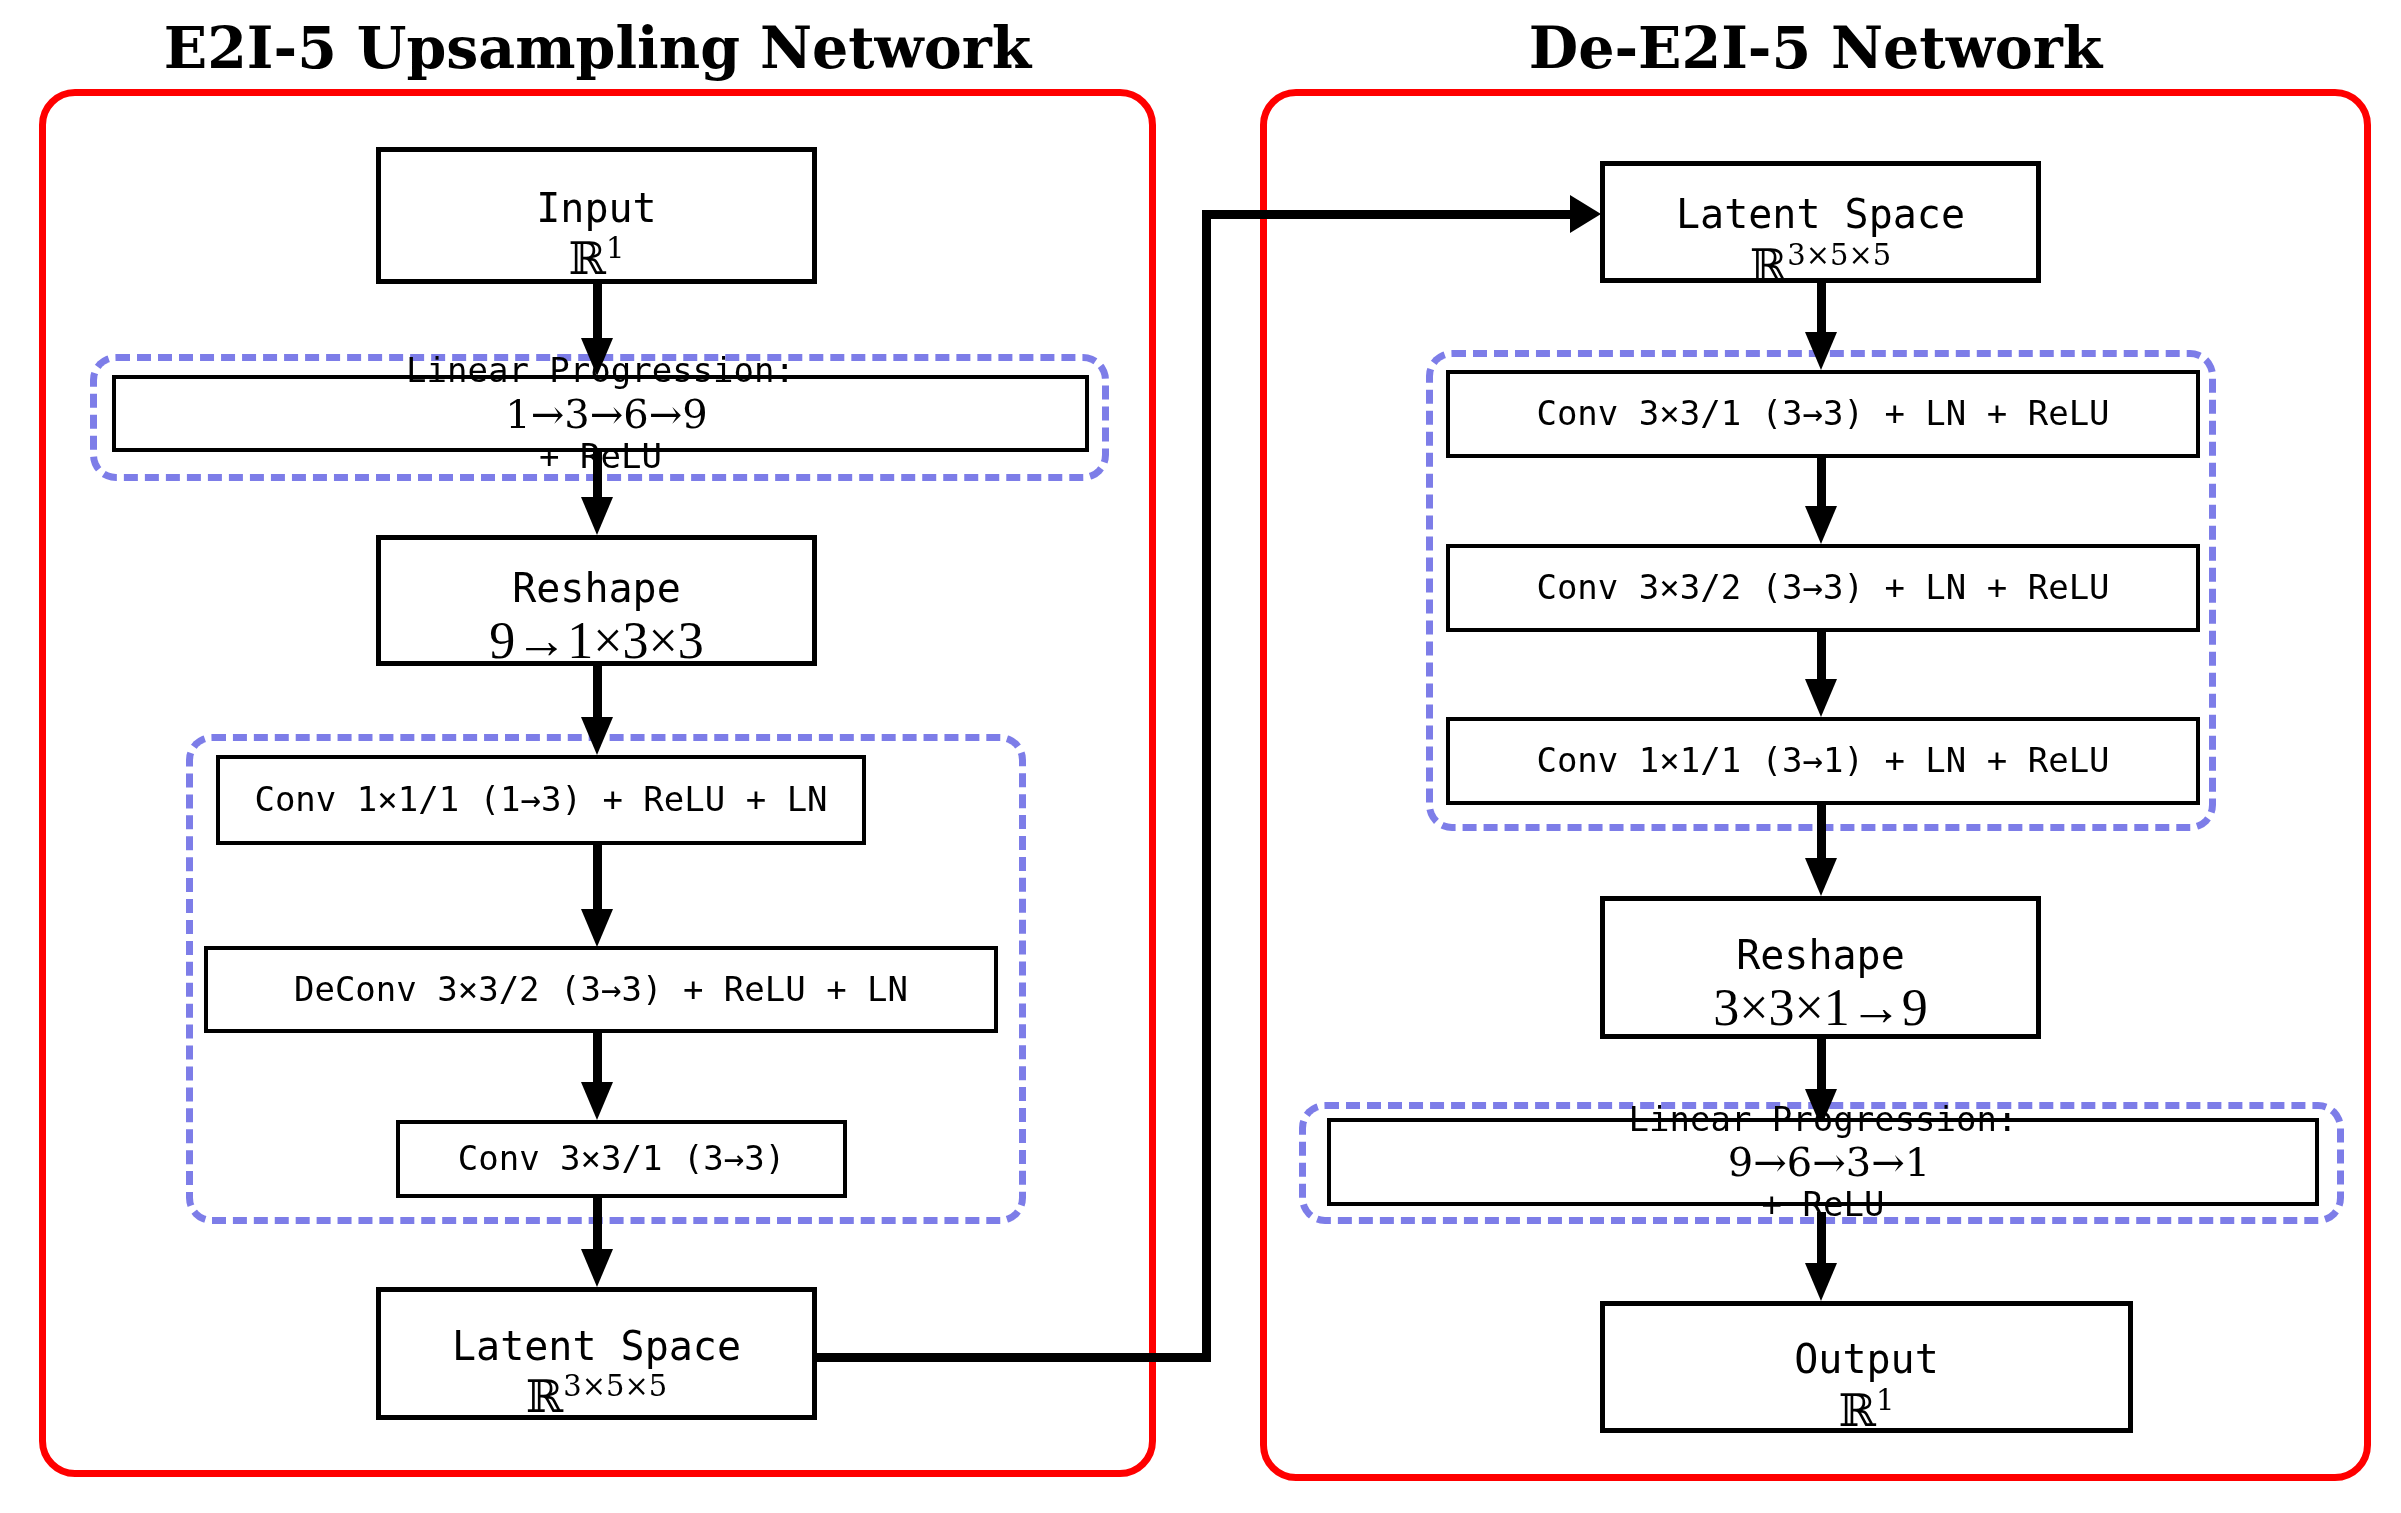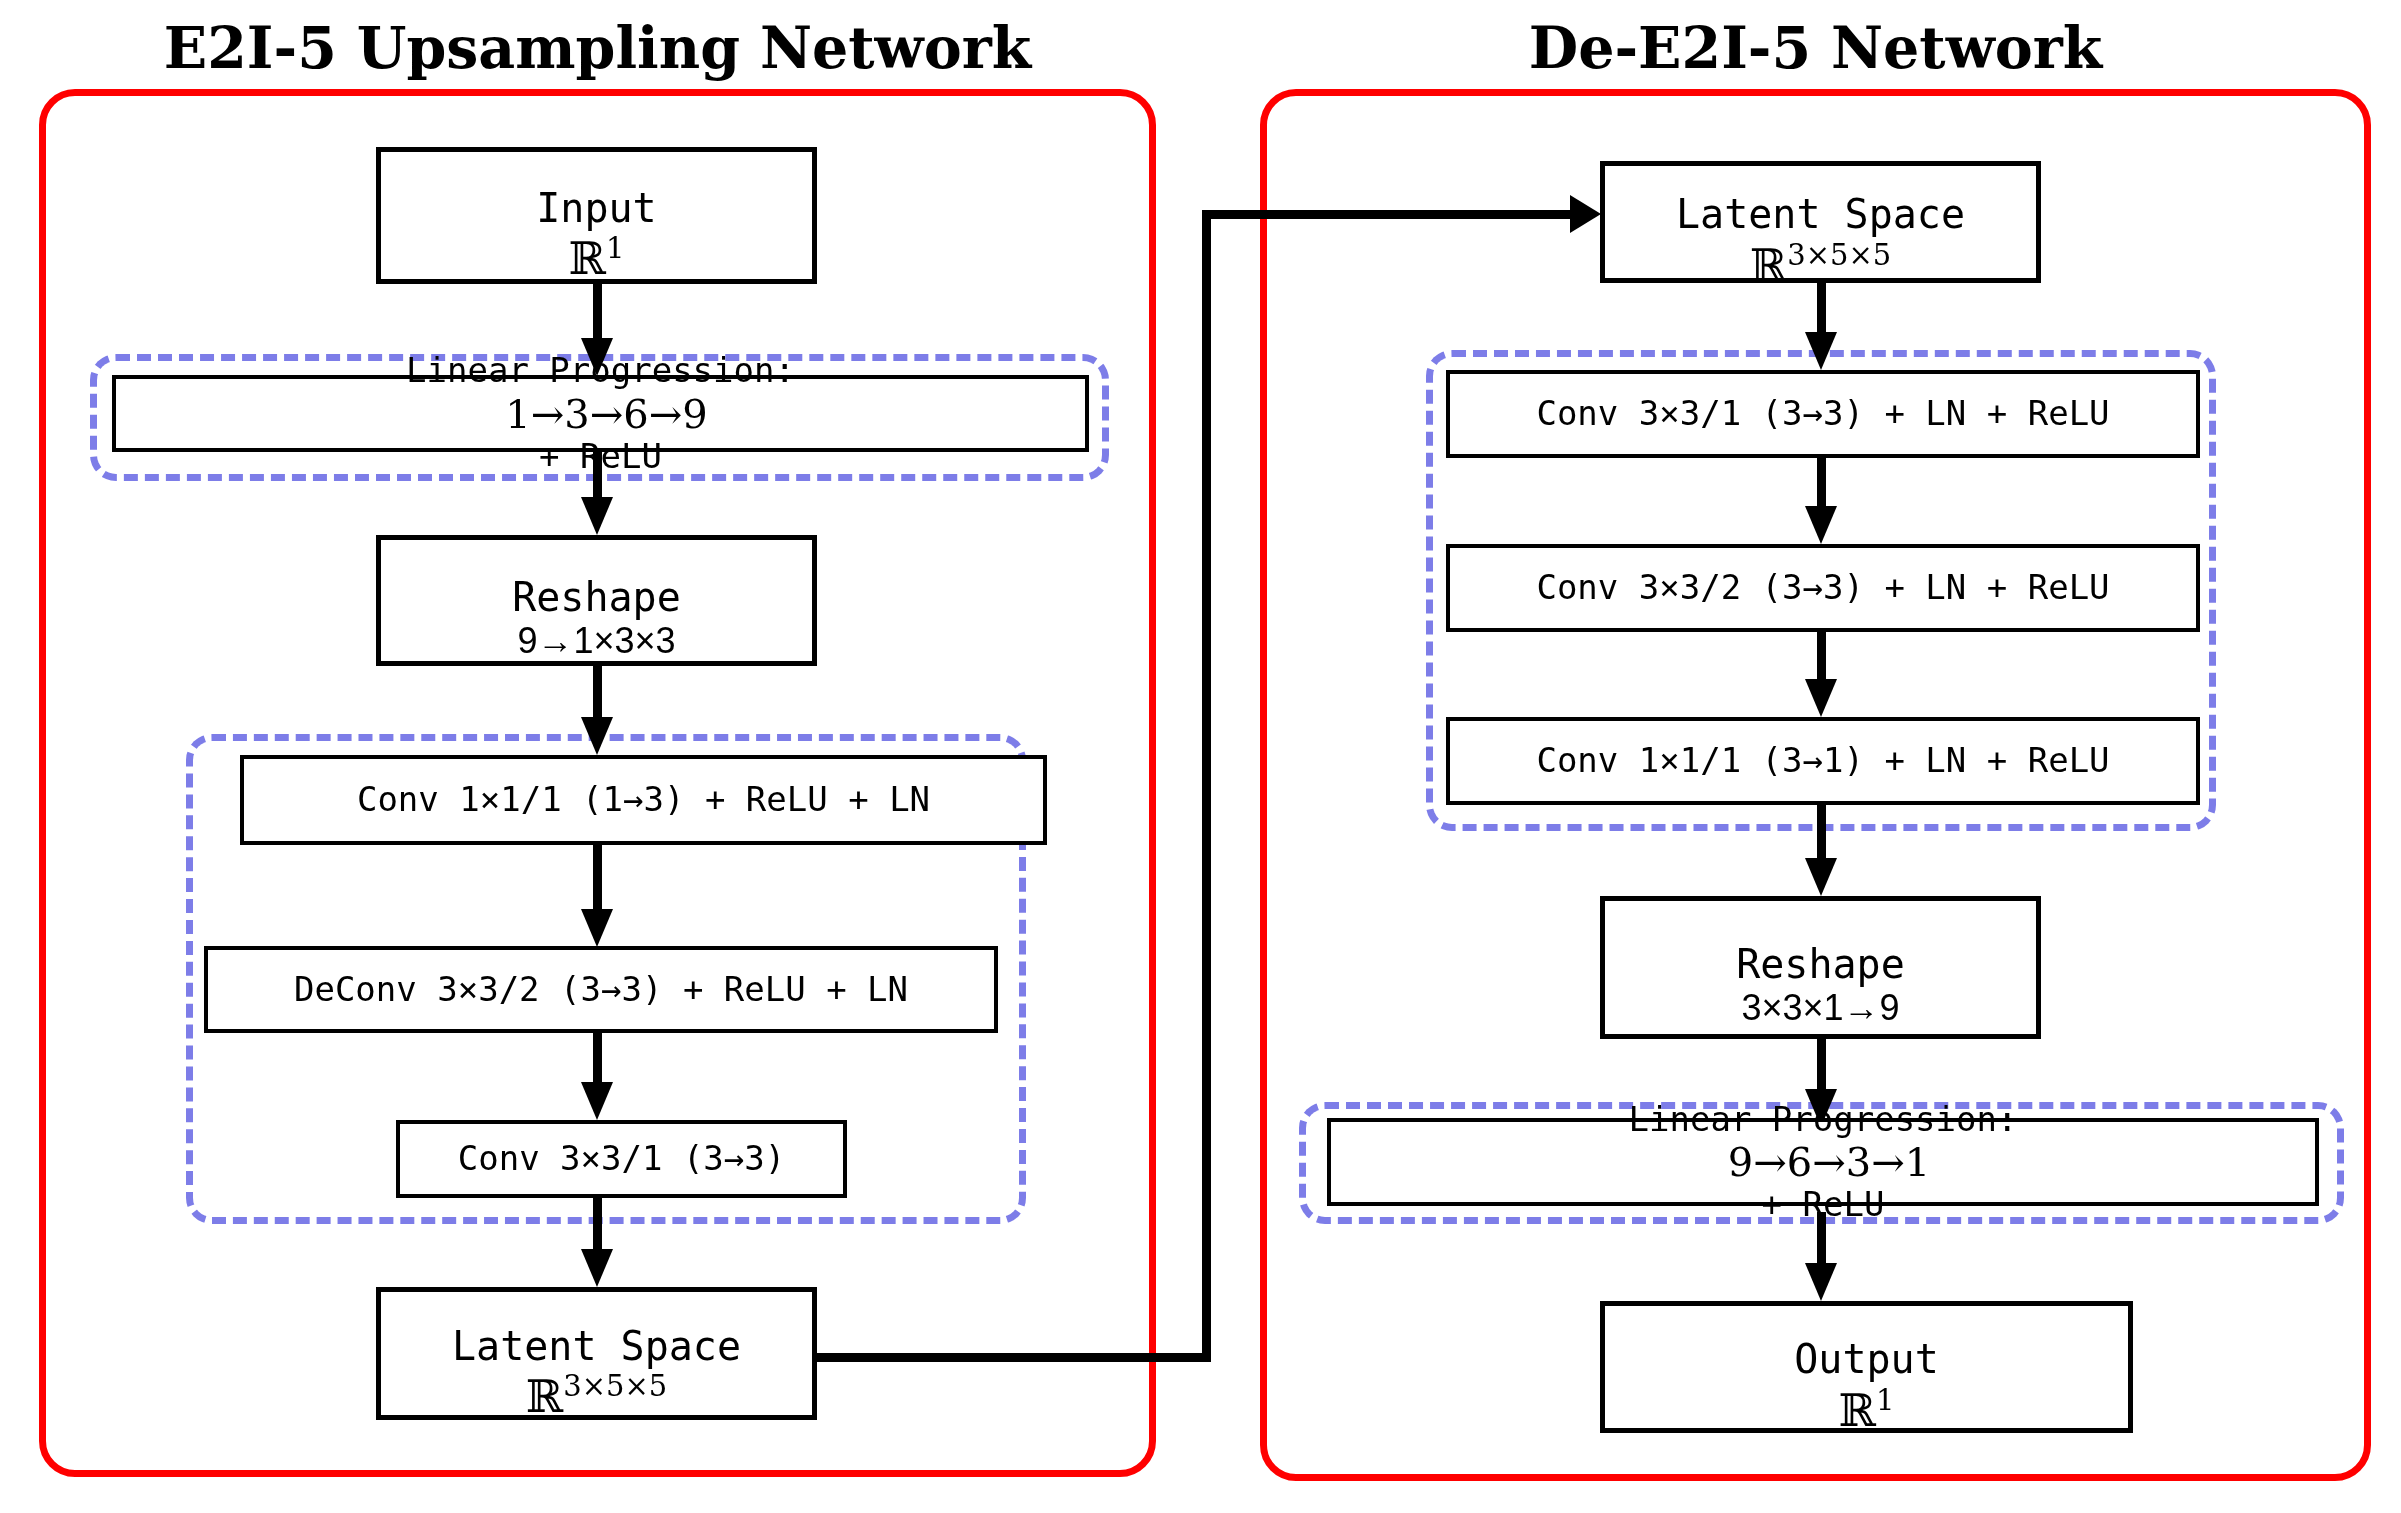--- a/index.html
+++ b/index.html
@@ -48,22 +48,22 @@
     align-items:center;
     justify-content:center;
     text-align:center;
     color:var(--ink);
     line-height:1.15;
   }
   .flat{border-width:4.3px;flex-direction:column;}
   .mono{font-family:"DejaVu Sans Mono","Liberation Mono",monospace;}
   .l1{font-size:40px;margin-top:35px;}
   .mathline{
-    font-family:Liberation Sans, sans-serif;
-    font-size:36px;
+    font-family:Liberation Serif, serif;
+    font-size:52px;
   }
   .dim{
     font-family:"DejaVu Serif","DejaVu Sans","Liberation Serif",serif;
     font-size:45px;
     line-height:1;
     margin-top:5.2px;
   }
   .dim sup{
     font-size:29px;
     vertical-align:0.55em;
@@ -145,21 +145,21 @@
     <span class="mono lplabel">Linear Progression:</span>
     <span class="lpmath">1→3→6→9</span>
     <span class="mono lpsuffix">+ ReLU</span>
   </div>
 
   <div class="box" style="left:376px;top:535px;width:441px;height:131px">
     <div class="mono l1">Reshape</div>
     <div class="mathline">9→1×3×3</div>
   </div>
 
-  <div class="box flat" style="left:240px;top:755px;width:807px;height:90px">
+  <div class="box flat" style="left:216px;top:755px;width:650px;height:90px">
     <span class="mono convtext">Conv 1×1/1 (1→3) + ReLU + LN</span>
   </div>
 
   <div class="box flat" style="left:204px;top:946px;width:794px;height:87px">
     <span class="mono convtext">DeConv 3×3/2 (3→3) + ReLU + LN</span>
   </div>
 
   <div class="box flat" style="left:396px;top:1120px;width:451px;height:78px">
     <span class="mono convtext">Conv 3×3/1 (3→3)</span>
   </div>

